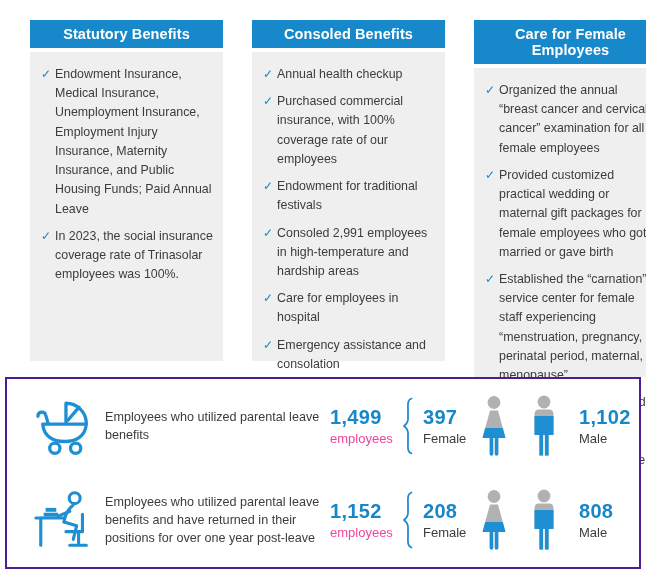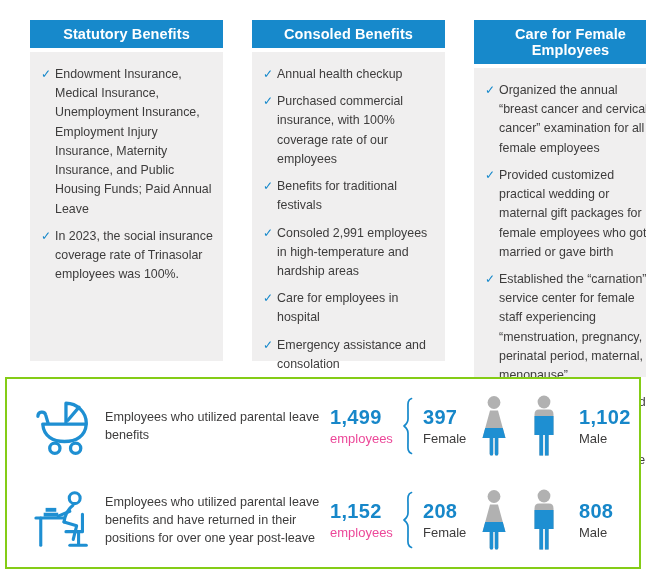--- a/index.html
+++ b/index.html
@@ -39,21 +39,21 @@
   .check {
     color:#1789cb; font-size:12px;
     margin-right:4px; flex:0 0 auto;
     line-height:1.6;
   }
 
   
   .stats-box {
     position:absolute; left:5px; top:377px;
     width:636px; height:192px;
-    border:2px solid #84cc16;
+    border:2px solid #4c1d95;
     box-sizing:border-box;
     background:#ffffff;
   }
   .stats-row {
     height:94px; display:flex; align-items:center;
     padding-left:26px;
   }
   .row-icon { width:64px; flex:0 0 auto; display:flex; justify-content:center; align-items:center; }
   .row-desc {
     width:226px; margin-left:8px;
@@ -101,21 +101,21 @@
       <div class="item">
         <span class="check">✓</span>
         <span>Annual health checkup</span>
       </div>
       <div class="item">
         <span class="check">✓</span>
         <span>Purchased commercial insurance, with 100% coverage rate of our employees</span>
       </div>
       <div class="item">
         <span class="check">✓</span>
-        <span>Benefits for traditional festivals</span>
+        <span>Endowment for traditional festivals</span>
       </div>
       <div class="item">
         <span class="check">✓</span>
         <span>Consoled 2,991 employees in high-temperature and hardship areas</span>
       </div>
       <div class="item">
         <span class="check">✓</span>
         <span>Care for employees in hospital</span>
       </div>
       <div class="item">

